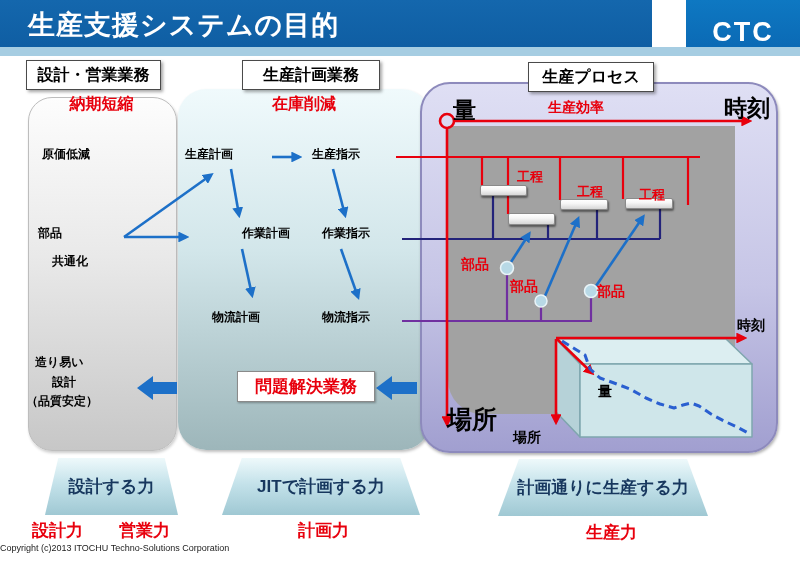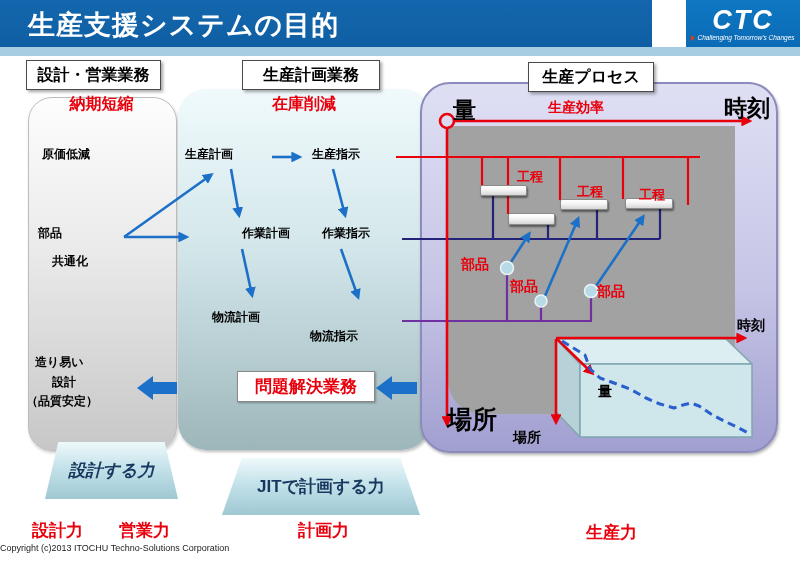--- a/index.html
+++ b/index.html
@@ -6,22 +6,22 @@
   #slide{position:relative;width:800px;height:568px;background:#ffffff;overflow:hidden;
          font-family:"Liberation Sans","DejaVu Sans",sans-serif;}
   
   .titlebar{position:absolute;left:0;top:0;width:652px;height:47px;
             background:linear-gradient(180deg,#1467ad 0%,#0f5ea3 100%);}
   .titlebar .title{position:absolute;left:28px;top:7px;color:#ffffff;
             font-size:27px;font-weight:700;letter-spacing:1px;white-space:nowrap;}
   .titlestrip{position:absolute;left:0;top:47px;width:800px;height:9px;background:#a6cde2;}
   .logo{position:absolute;right:0;top:0;width:114px;height:47px;
         background:linear-gradient(180deg,#0e78c2 0%,#0b6ab5 100%);text-align:center;}
-  .logo .ctc{display:block;margin-top:6px;color:#fff;font-size:27px;font-weight:700;
-        font-style:italic;letter-spacing:2px;line-height:28px;}
+  .logo .ctc{display:block;margin-top:18px;color:#fff;font-size:27px;font-weight:700;
+        letter-spacing:2px;line-height:28px;}
   .logo .tag{display:block;color:#fff;font-size:6.5px;font-style:italic;white-space:nowrap;}
   .tagmark{display:inline-block;width:0;height:0;border-left:4px solid #e8380d;
         border-top:3px solid transparent;border-bottom:3px solid transparent;margin-right:2px;vertical-align:middle;}
   
   .panel{position:absolute;}
   .panel-left{left:28px;top:97px;width:147px;height:352px;border-radius:24px;
         background:linear-gradient(180deg,#fdfdfd 0%,#e9e9e9 45%,#c7c7c7 100%);
         border:1px solid #bdbdbd;box-shadow:1px 2px 3px rgba(0,0,0,.2);}
   .panel-mid{left:178px;top:89px;width:252px;height:361px;border-radius:28px;
         background:linear-gradient(180deg,#f0fafc 0%,#d2e6ea 45%,#9db6ba 100%);
@@ -169,38 +169,39 @@
   <div class="lbl f17" style="left:52px;top:253px;">共通化</div>
   <div class="lbl f17" style="left:35px;top:354px;">造り易い</div>
   <div class="lbl f17" style="left:52px;top:374px;">設計</div>
   <div class="lbl f17" style="left:26px;top:393px;">（品質安定）</div>
 
   <div class="lbl f17" style="left:185px;top:146px;">生産計画</div>
   <div class="lbl f17" style="left:312px;top:146px;">生産指示</div>
   <div class="lbl f17" style="left:202px;top:225px;margin-left:40px;">作業計画</div>
   <div class="lbl f17" style="left:322px;top:225px;">作業指示</div>
   <div class="lbl f17" style="left:212px;top:309px;">物流計画</div>
-  <div class="lbl f17" style="left:310px;top:309px;margin-top:19px;">物流指示</div>
+  <div class="lbl f17" style="left:322px;top:309px;">物流指示</div>
   <div class="problem-box">問題解決業務</div>
 
   <div class="lbl big-axis" style="left:453px;top:95px;">量</div>
   <div class="lbl big-axis" style="left:724px;top:93px;">時刻</div>
   <div class="lbl" style="left:447px;top:403px;font-size:25px;">場所</div>
   <div class="lbl" style="left:513px;top:429px;font-size:14px;">場所</div>
   <div class="lbl red" style="left:517px;top:168px;font-size:13px;">工程</div>
   <div class="lbl red" style="left:577px;top:183px;font-size:13px;">工程</div>
   <div class="lbl red" style="left:639px;top:186px;font-size:13px;">工程</div>
   <div class="lbl red" style="left:461px;top:256px;font-size:14px;">部品</div>
   <div class="lbl red" style="left:510px;top:278px;font-size:14px;">部品</div>
   <div class="lbl red" style="left:597px;top:283px;font-size:14px;">部品</div>
   <div class="lbl" style="left:737px;top:317px;font-size:14px;">時刻</div>
   <div class="lbl" style="left:598px;top:383px;font-size:14px;">量</div>
 
-  <div class="trap" style="left:45px;top:442px;width:133px;font-style:italic;">設計する力</div>
+  <div class="trap" style="left:45px;top:458px;width:133px;">設計する力</div>
   <div class="trap" style="left:222px;top:458px;width:198px;">JITで計画する力</div>
+  <div class="trap" style="left:498px;top:459px;width:210px;">計画通りに生産する力</div>
 
   <div class="power" style="left:32px;top:519px;">設計力</div>
   <div class="power" style="left:119px;top:519px;">営業力</div>
   <div class="power" style="left:298px;top:519px;">計画力</div>
   <div class="power" style="left:586px;top:521px;">生産力</div>
 
   <div class="copyright">Copyright (c)2013 ITOCHU Techno-Solutions Corporation</div>
 
 </div>
 

